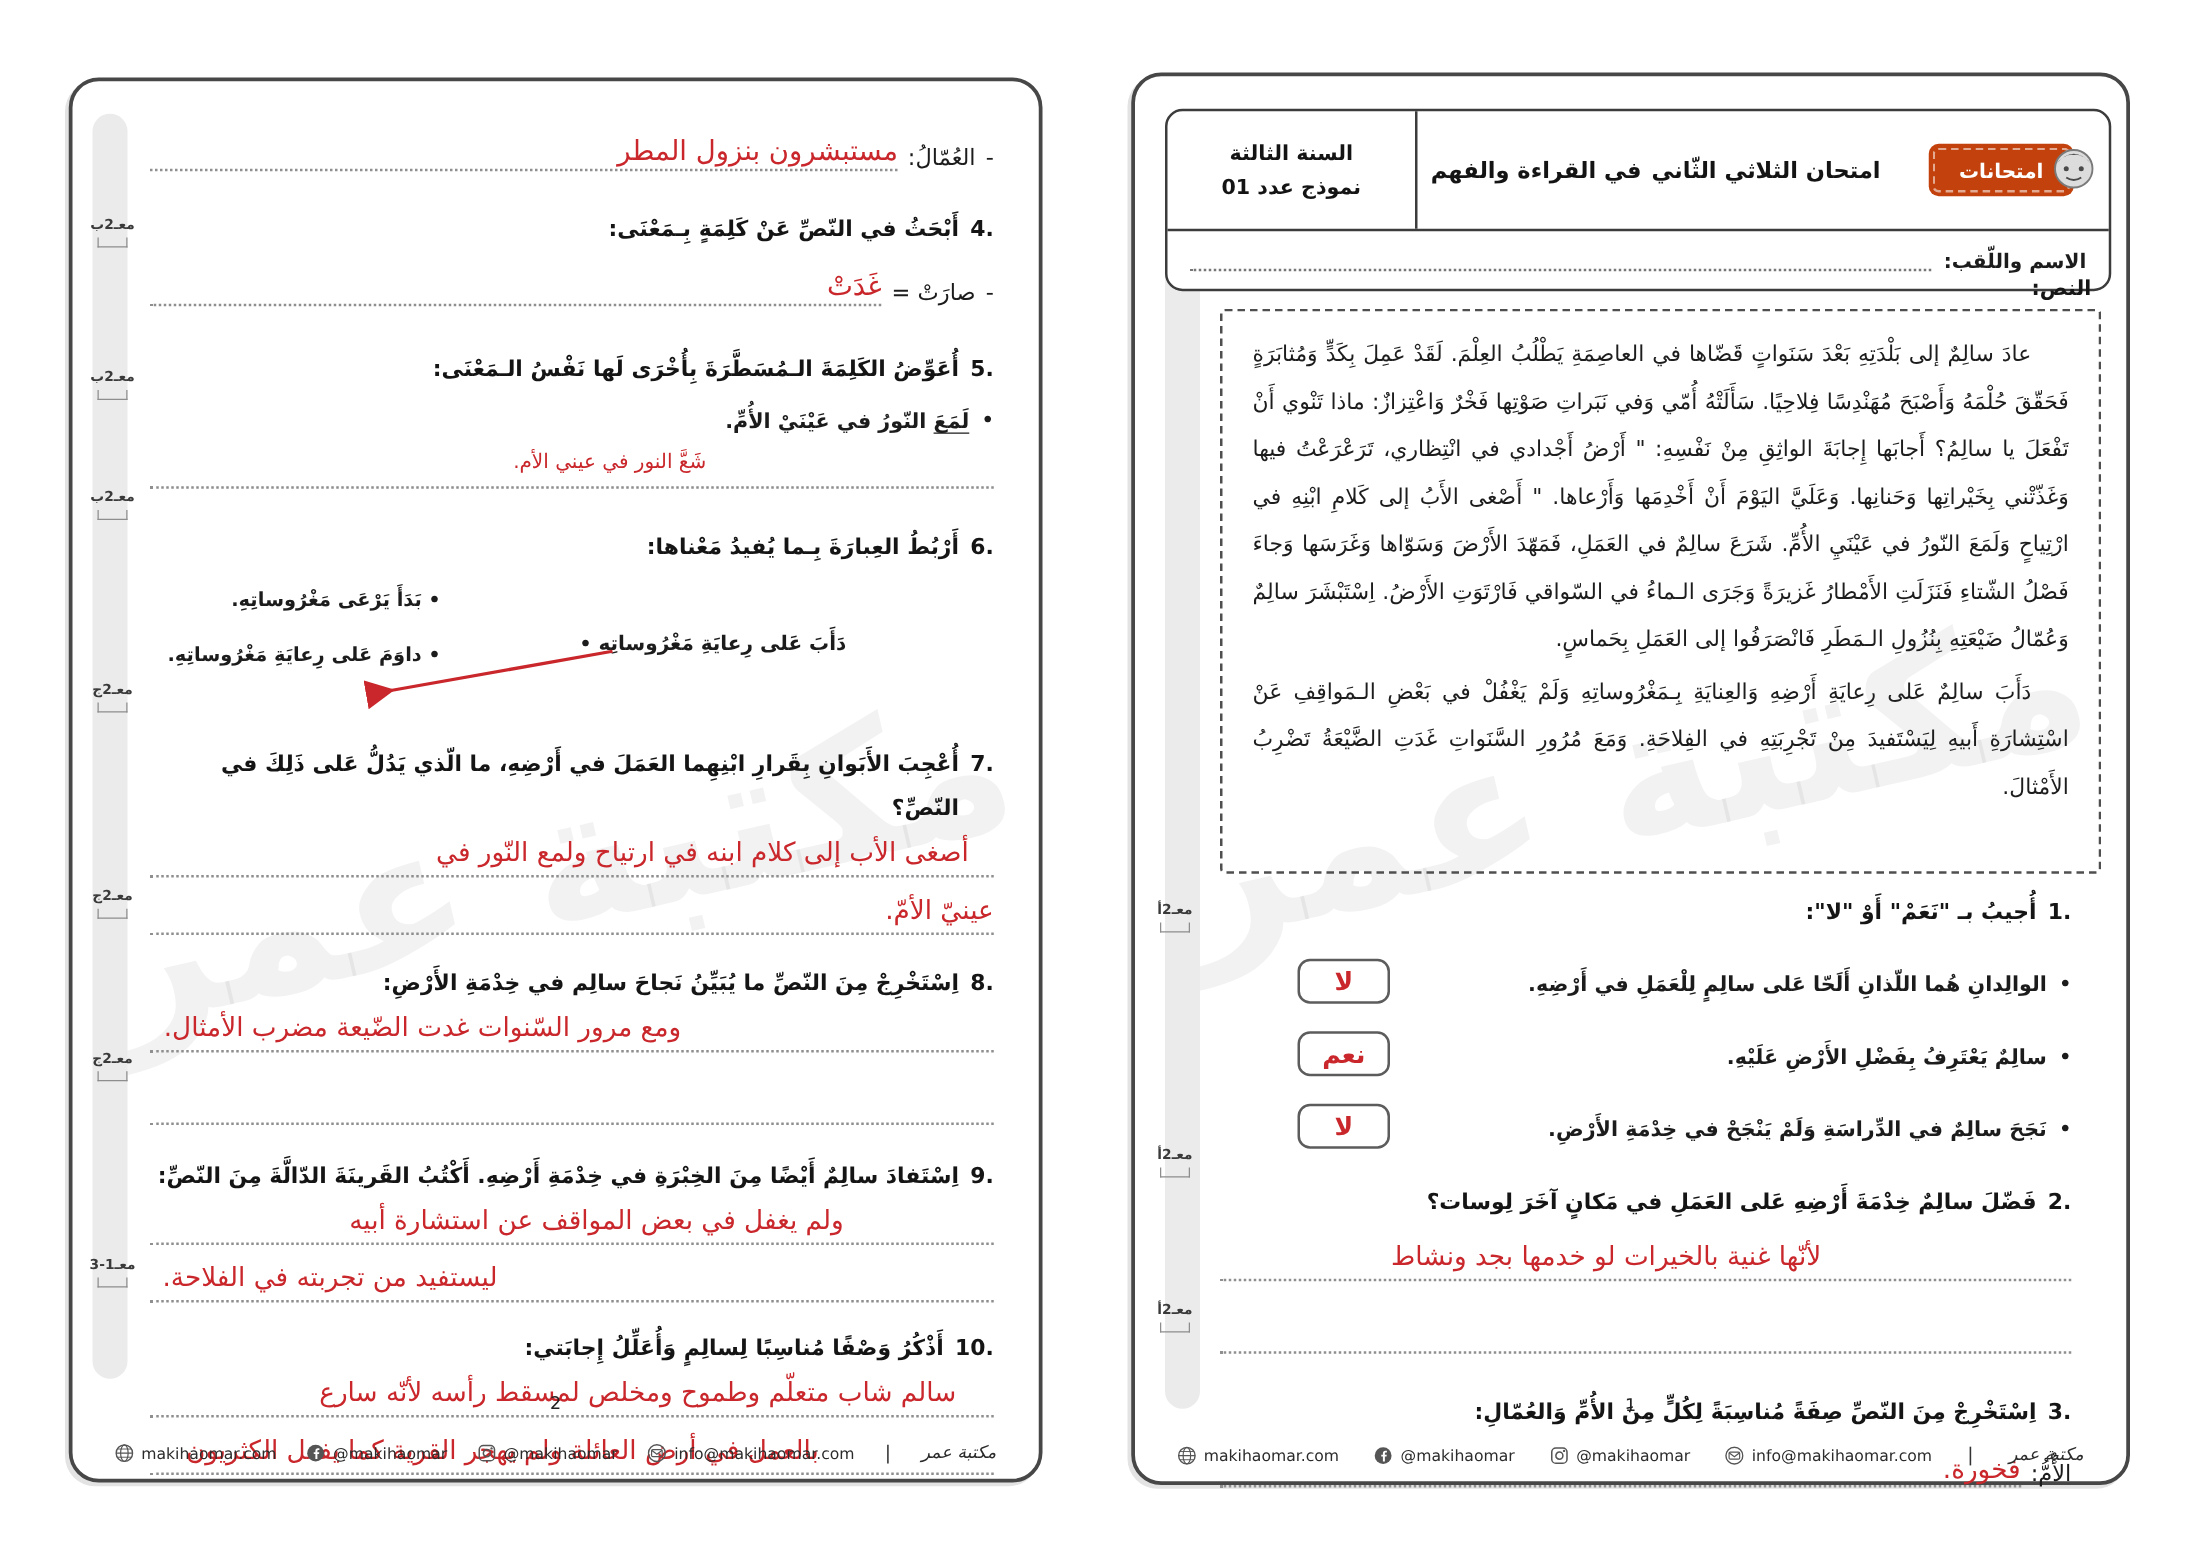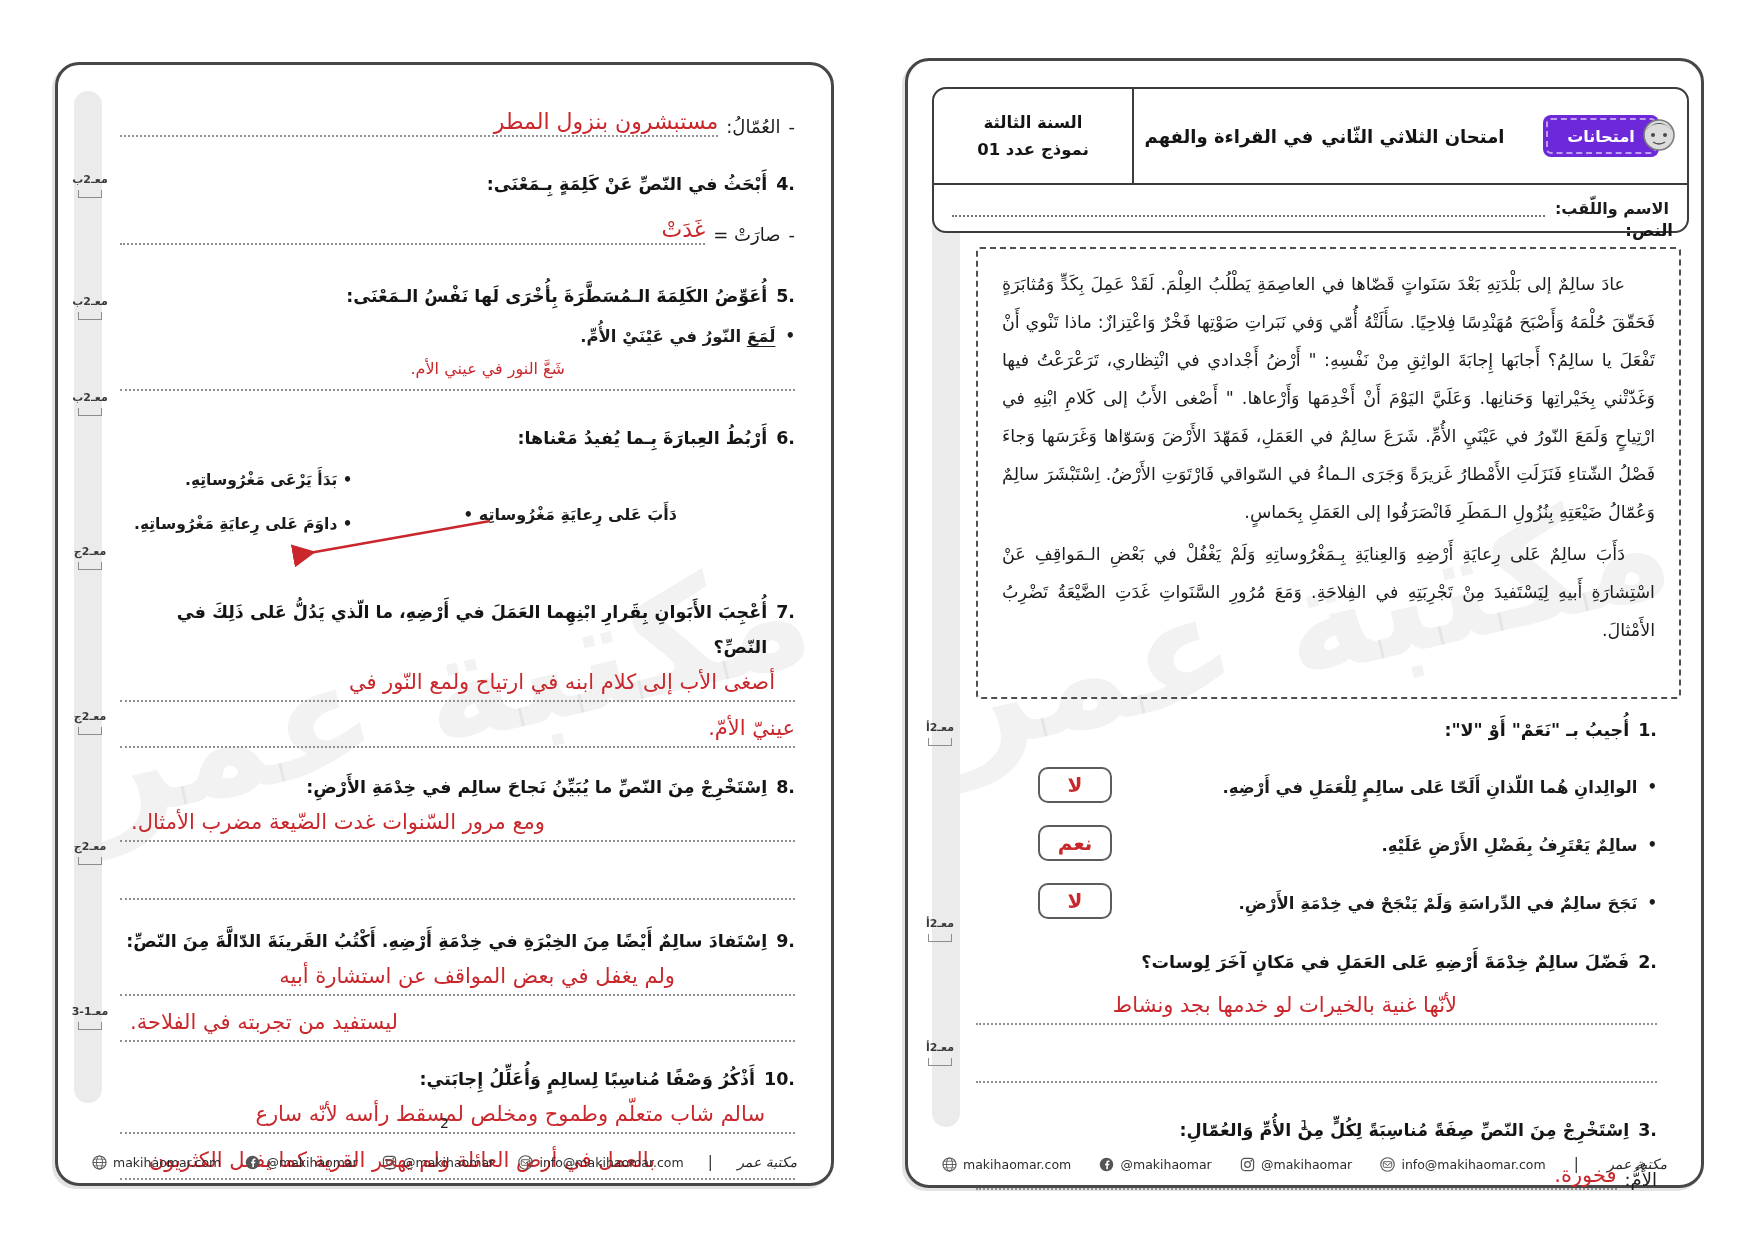--- a/index.html
+++ b/index.html
@@ -28,21 +28,21 @@
   
   .header-box{position:absolute;left:24px;right:12px;top:26px;border:2.5px solid #3c3c3c;
               border-radius:14px;direction:rtl;z-index:2;background:#fff;}
   .header-row1{display:flex;height:94px;}
   .logo-cell{width:172px;position:relative;display:flex;align-items:center;justify-content:center;}
   .title-cell{flex:1;display:flex;flex-direction:row;align-items:center;justify-content:center;
               gap:8px;border-left:2px solid #3c3c3c;}
   .year-cell{width:198px;display:flex;flex-direction:column;align-items:center;justify-content:center;gap:8px;}
   .title-cell div,.year-cell div{font-weight:700;font-size:18px;color:#141414;}
   .year-cell div{font-size:16.5px;}
-  .badge{position:relative;background:#6d28d9;color:#fff;border-radius:8px;width:116px;height:42px;
+  .badge{position:relative;background:#c2410c;color:#fff;border-radius:8px;width:116px;height:42px;
          display:flex;align-items:center;justify-content:center;font-weight:700;font-size:16px;
          outline:2px dashed rgba(255,255,255,.55);outline-offset:-5px;}
   .mascot{position:absolute;right:8px;top:24px;}
   .name-row{border-top:2px solid #3c3c3c;height:46px;display:flex;align-items:center;padding:0 18px;gap:10px;text-align:right;}
   .name-row .lbl{font-weight:700;font-size:16px;}
   .dotfill{flex:1;border-bottom:2.5px dotted #777;height:16px;}
 
   
   .passage-box{position:absolute;left:68px;right:20px;top:186px;height:452px;border:2px dashed #4f4f4f;
                border-radius:4px;direction:rtl;padding:16px 24px;box-sizing:border-box;z-index:2;background:transparent;}

